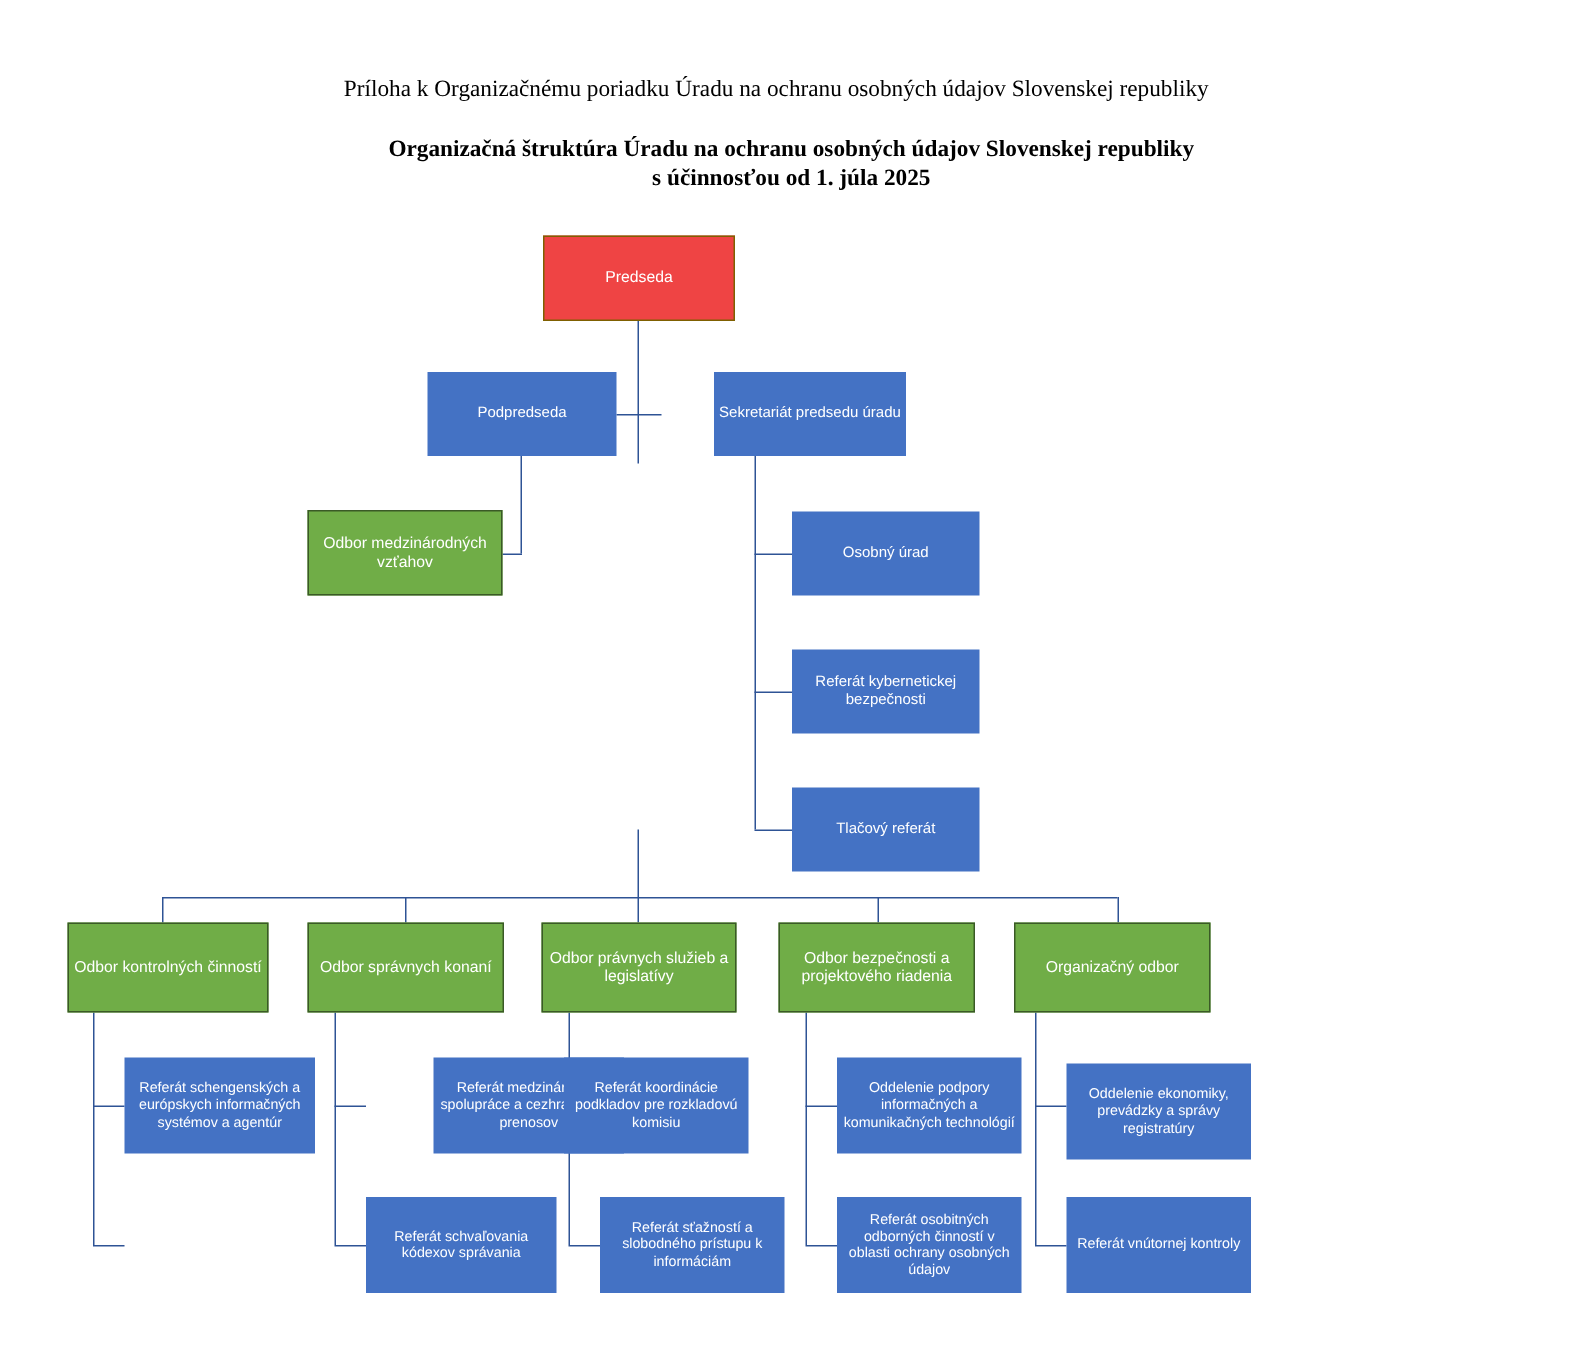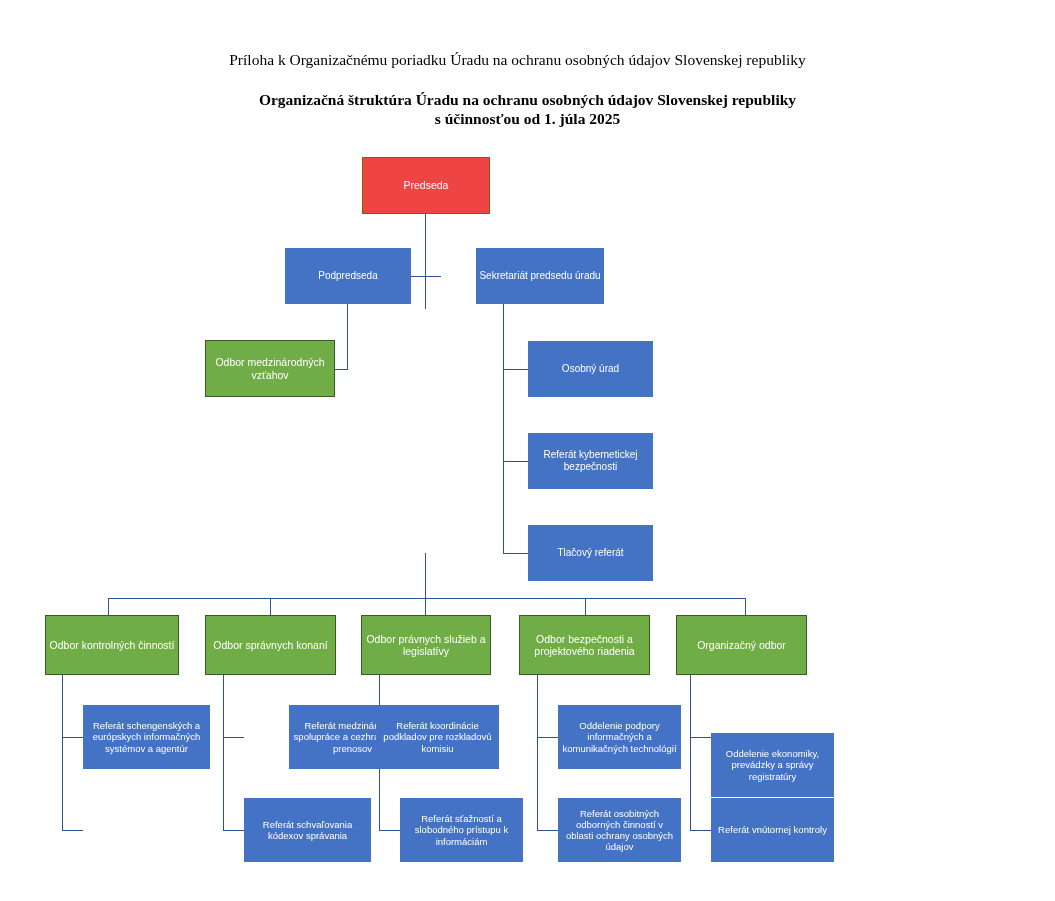--- a/index.html
+++ b/index.html
@@ -151,20 +151,20 @@
   <div class="node blue" style="left:528px; top:525px; width:125px; height:56px;">Tlačový referát</div>
   <div class="node green" style="left:205px; top:615px; width:131px; height:60px;">Odbor správnych konaní</div>
   <div class="node green" style="left:361px; top:615px; width:130px; height:60px;">Odbor právnych služieb a legislatívy</div>
   <div class="node green" style="left:519px; top:615px; width:131px; height:60px;">Odbor bezpečnosti a projektového riadenia</div>
   <div class="node green" style="left:676px; top:615px; width:131px; height:60px;">Organizačný odbor</div>
 
   <div class="node blue small" style="left:83px; top:705px; width:127px; height:64px;">Referát schengenských a európskych informačných systémov a agentúr</div>
   <div class="node blue small" style="left:244px; top:705px; width:127px; height:64px;margin-left:45px;">Referát medzinárodnej spolupráce a cezhraničných prenosov</div>
   <div class="node blue small" style="left:376px; top:705px; width:123px; height:64px;">Referát koordinácie podkladov pre rozkladovú komisiu</div>
   <div class="node blue small" style="left:558px; top:705px; width:123px; height:64px;">Oddelenie podpory informačných a komunikačných technológií</div>
-  <div class="node blue small" style="left:711px; top:733px; width:123px; height:64px;">Oddelenie ekonomiky, prevádzky a správy registratúry</div>
+  <div class="node blue small" style="left:711px; top:709px; width:123px; height:64px;">Oddelenie ekonomiky, prevádzky a správy registratúry</div>
 
   <div class="node blue small" style="left:244px; top:798px; width:127px; height:64px;">Referát schvaľovania kódexov správania</div>
   <div class="node blue small" style="left:400px; top:798px; width:123px; height:64px;">Referát sťažností a slobodného prístupu k informáciám</div>
   <div class="node blue small" style="left:558px; top:798px; width:123px; height:64px;">Referát osobitných odborných činností v oblasti ochrany osobných údajov</div>
   <div class="node blue small" style="left:711px; top:798px; width:123px; height:64px;">Referát vnútornej kontroly</div>
 
 </div>
 
 </body></html>

